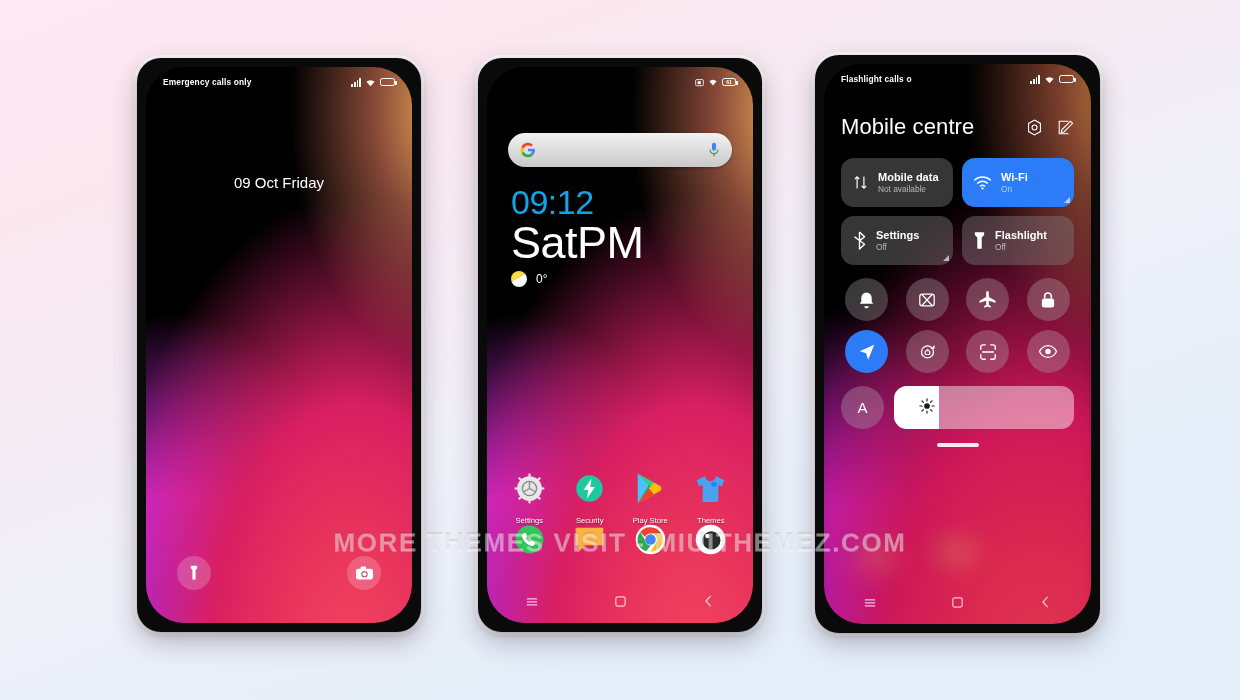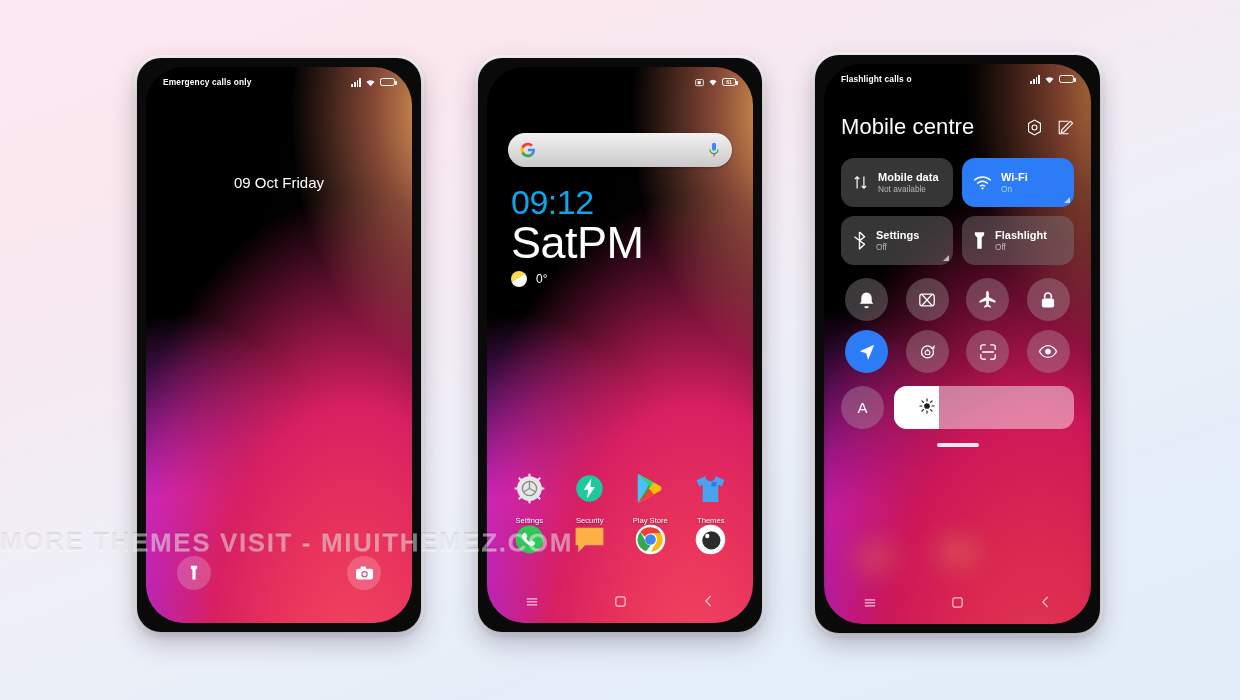--- a/index.html
+++ b/index.html
@@ -128,21 +128,21 @@
               color:#fff; font-size:15px; font-weight:400; flex:0 0 auto; }
   .slider { flex:1; height:43px; border-radius:13px; position:relative; overflow:hidden;
             background:rgba(255,255,255,.46); }
   .slider-fill { position:absolute; left:0; top:0; bottom:0; background:#fff; }
   .slider-ico { position:absolute; top:50%; transform:translate(-50%,-50%); }
   .cc-handle { width:42px; height:4px; border-radius:3px; background:rgba(255,255,255,.9);
                margin:14px auto 0; }
 
   
   #watermark {
-    position:absolute; left:0; right:0; top:527px; z-index:40;
+    position:absolute; left:0; right:0; top:527px; text-align:center; z-index:40;
     font-size:26px; font-weight:700; letter-spacing:1.6px;
     color:rgba(255,255,255,.30);
     text-shadow:0 1px 0 rgba(255,255,255,.26), 0 -1px 0 rgba(0,0,0,.10);
     pointer-events:none; white-space:nowrap;
   }
 </style>
 </head>
 <body>
 
 <div class="phone" id="phone1">

